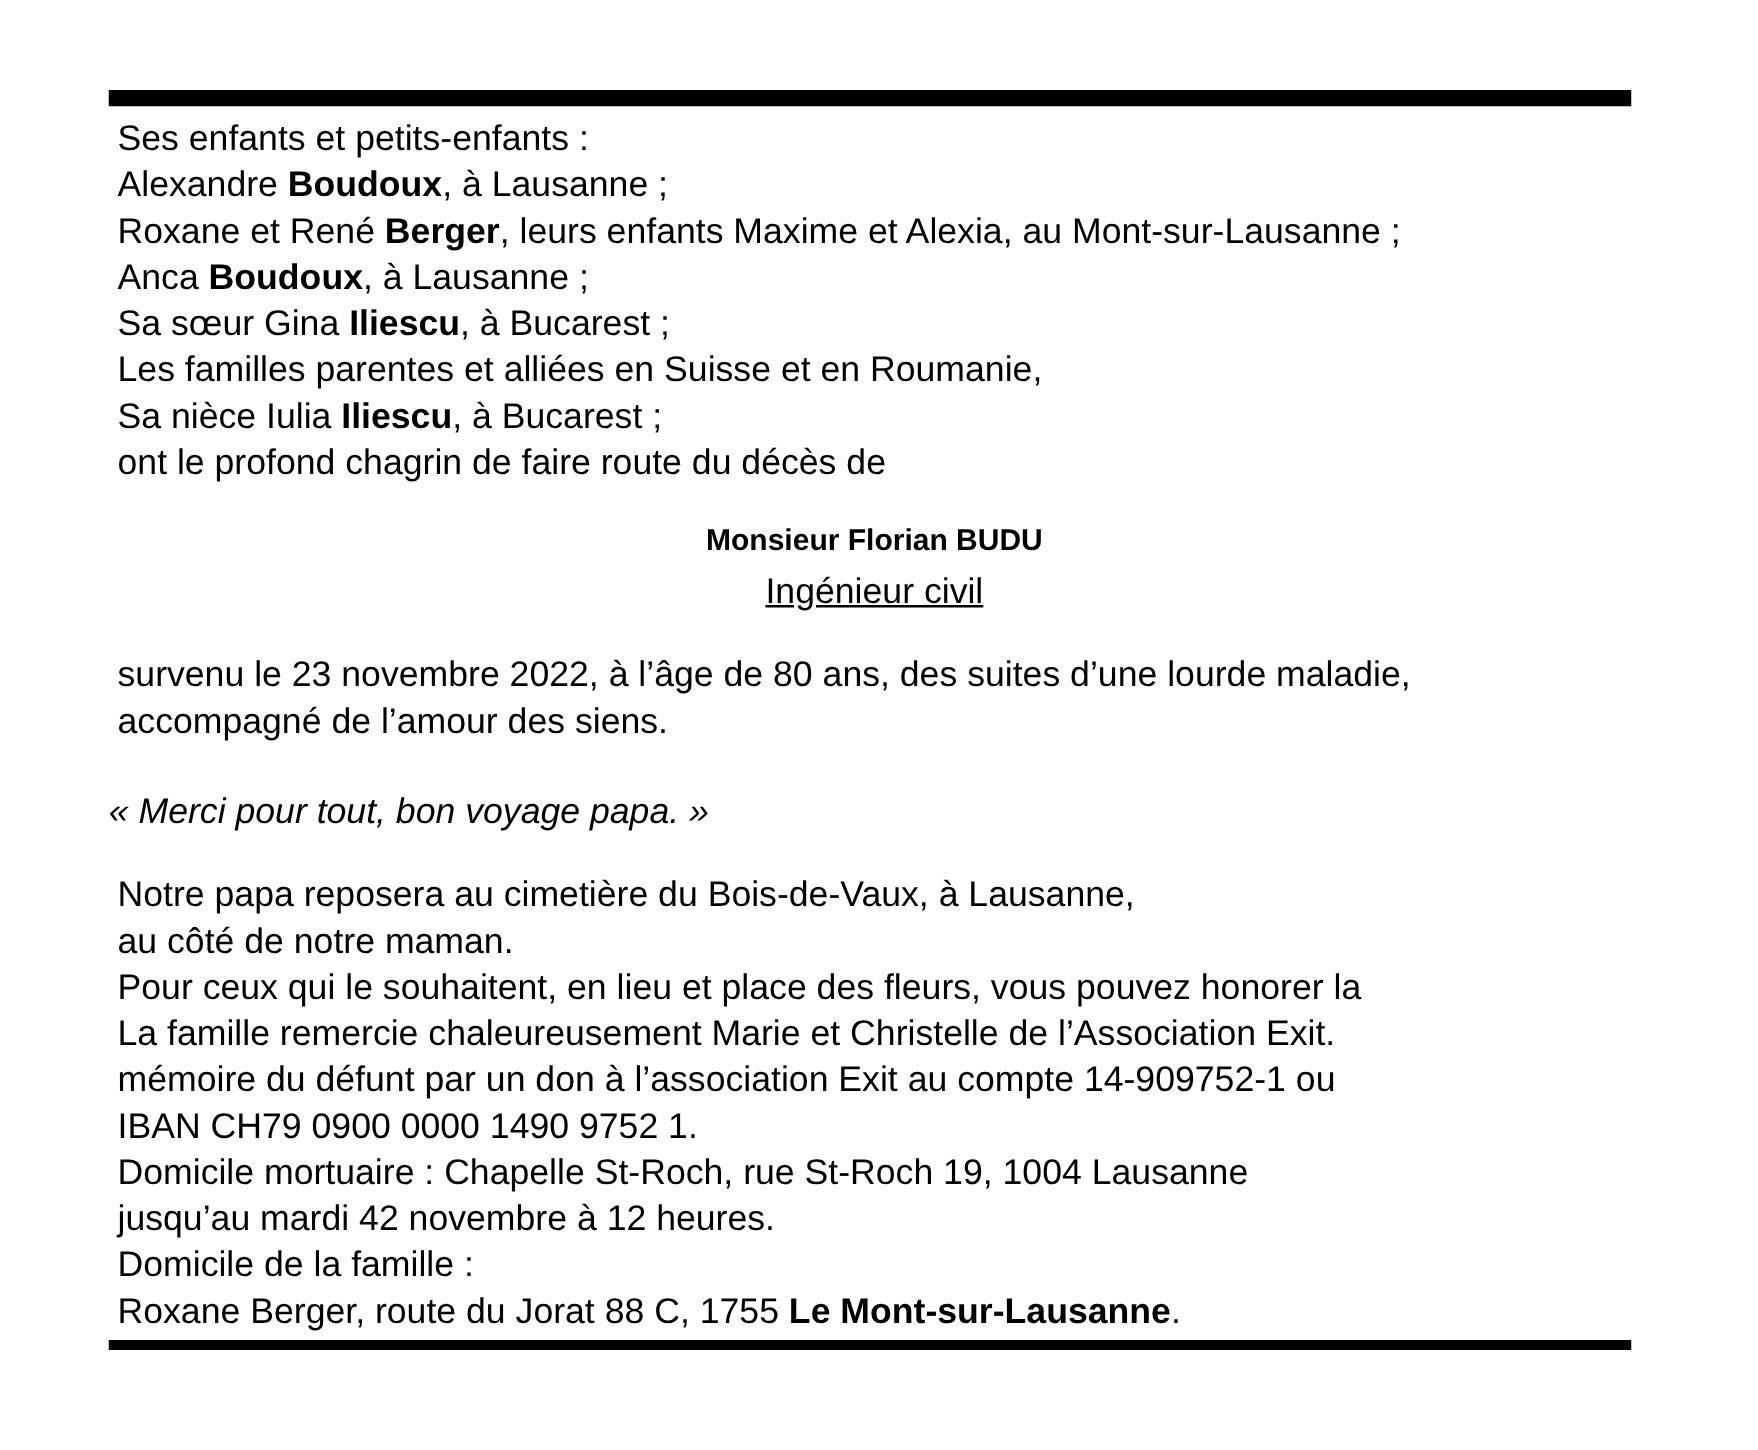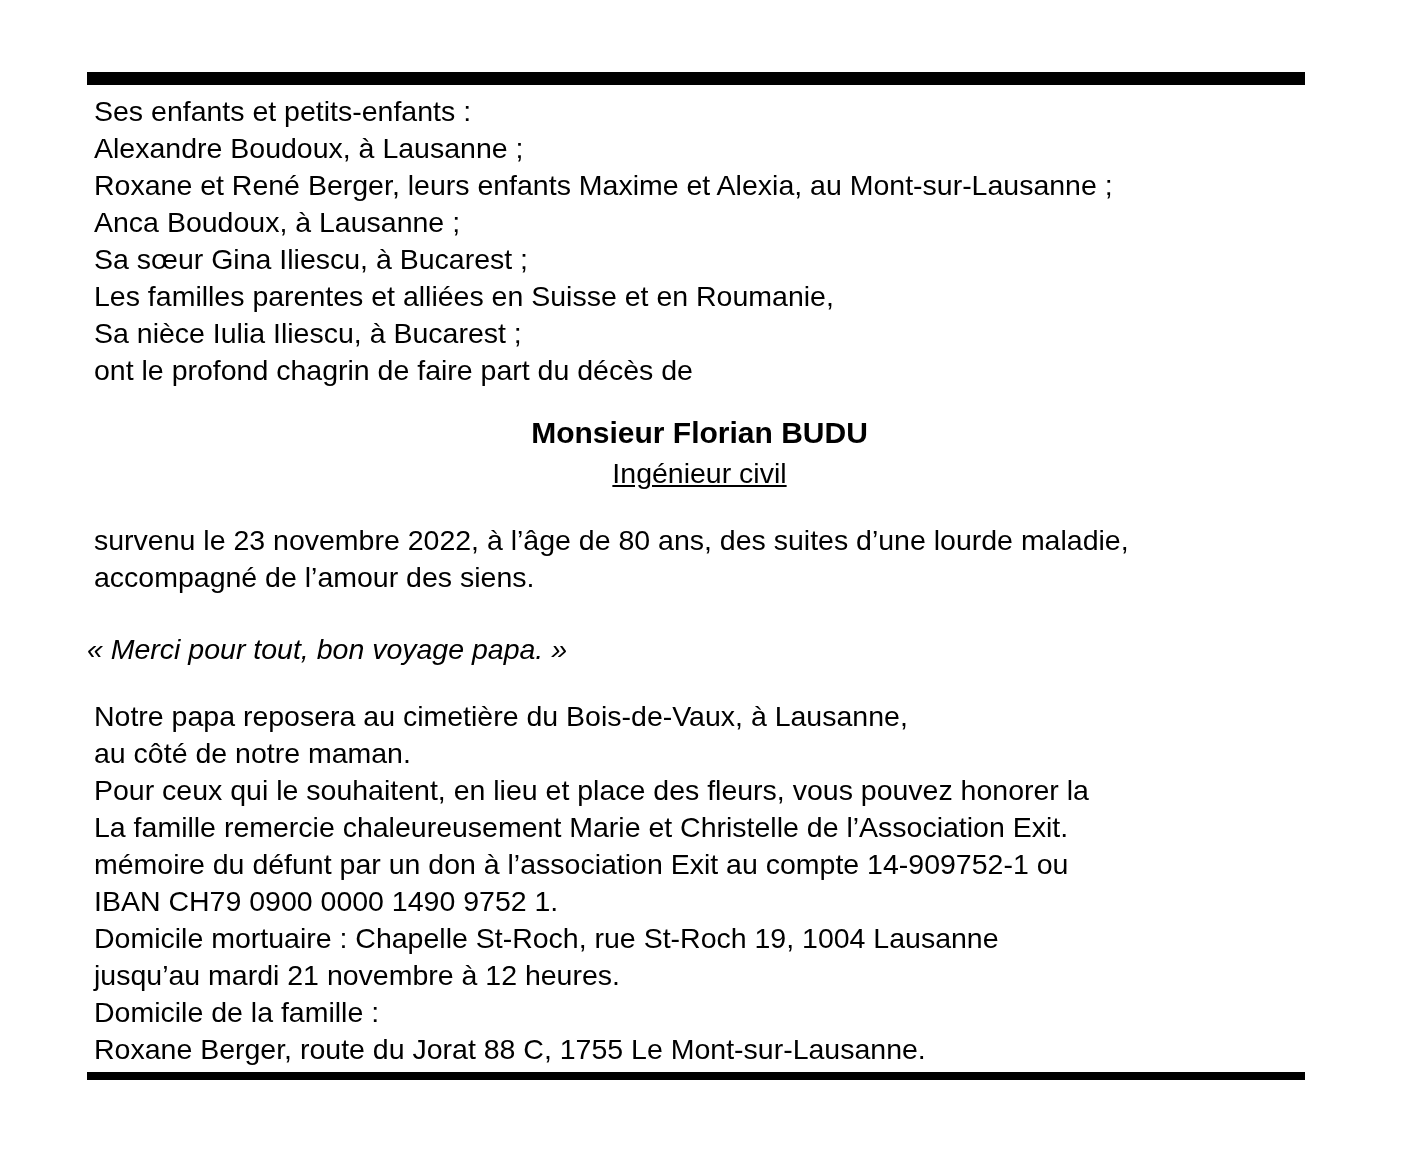--- a/index.html
+++ b/index.html
@@ -17,26 +17,26 @@
     position: absolute;
     left: 87px;
     top: 0;
     width: 1218px;
   }
   .rule { background: #000000; }
   .rule-top { margin-top: 72px; height: 13px; }
   .rule-bottom { height: 8px; margin-top: 4px; }
   .para { padding-left: 7px; font-size: 28.5px; line-height: 37px; }
   .line { white-space: nowrap; }
-  .bold { font-weight: normal; }
+  .bold { font-weight: bold; }
   .intro { margin-top: 8px; }
   .title {
     margin-top: 22px;
     padding-left: 7px;
-    font-size: 30px;
+    font-size: 24px;
     font-weight: bold;
     line-height: 44px;
     text-align: center;
   }
   .subtitle {
     padding-left: 7px;
     font-size: 28.5px;
     line-height: 37px;
     text-align: center;
     text-decoration: underline;
@@ -61,21 +61,21 @@
     <div class="rule rule-top"></div>
 
     <div class="para intro">
         <div class="line"><span class="">Ses enfants et petits-enfants :</span></div>
         <div class="line"><span class="">Alexandre </span><span class="bold">Boudoux</span><span class="">, à Lausanne ;</span></div>
         <div class="line"><span class="">Roxane et René </span><span class="bold">Berger</span><span class="">, leurs enfants Maxime et Alexia, au Mont-sur-Lausanne ;</span></div>
         <div class="line"><span class="">Anca </span><span class="bold">Boudoux</span><span class="">, à Lausanne ;</span></div>
         <div class="line"><span class="">Sa sœur Gina </span><span class="bold">Iliescu</span><span class="">, à Bucarest ;</span></div>
         <div class="line"><span class="">Les familles parentes et alliées en Suisse et en Roumanie,</span></div>
         <div class="line"><span class="">Sa nièce Iulia </span><span class="bold">Iliescu</span><span class="">, à Bucarest ;</span></div>
-        <div class="line"><span class="">ont le profond chagrin de faire part du décès de</span></div>
+        <div class="line"><span class="">ont le profond chagrin de faire route du décès de</span></div>
       </div>
 
     <div class="title">Monsieur Florian BUDU</div>
 
     <div class="subtitle">Ingénieur civil</div>
 
     <div class="para death">
         <div class="line"><span class="">survenu le 23 novembre 2022, à l’âge de 80 ans, des suites d’une lourde maladie,</span></div>
         <div class="line"><span class="">accompagné de l’amour des siens.</span></div>
       </div>
@@ -83,21 +83,21 @@
     <div class="quote">« Merci pour tout, bon voyage papa. »</div>
 
     <div class="para details">
         <div class="line"><span class="">Notre papa reposera au cimetière du Bois-de-Vaux, à Lausanne,</span></div>
         <div class="line"><span class="">au côté de notre maman.</span></div>
         <div class="line"><span class="">Pour ceux qui le souhaitent, en lieu et place des fleurs, vous pouvez honorer la</span></div>
         <div class="line"><span class="">La famille remercie chaleureusement Marie et Christelle de l’Association Exit.</span></div>
         <div class="line"><span class="">mémoire du défunt par un don à l’association Exit au compte 14-909752-1 ou</span></div>
         <div class="line"><span class="">IBAN CH79 0900 0000 1490 9752 1.</span></div>
         <div class="line"><span class="">Domicile mortuaire : Chapelle St-Roch, rue St-Roch 19, 1004 Lausanne</span></div>
-        <div class="line"><span class="">jusqu’au mardi 21 novembre à 12 heures.</span></div>
+        <div class="line"><span class="">jusqu’au mardi 42 novembre à 12 heures.</span></div>
         <div class="line"><span class="">Domicile de la famille :</span></div>
         <div class="line"><span class="">Roxane Berger, route du Jorat 88 C, 1755 </span><span class="bold">Le Mont-sur-Lausanne</span><span class="">.</span></div>
       </div>
 
     <div class="rule rule-bottom"></div>
 
   </div>
 </div>
 
 </body></html>

